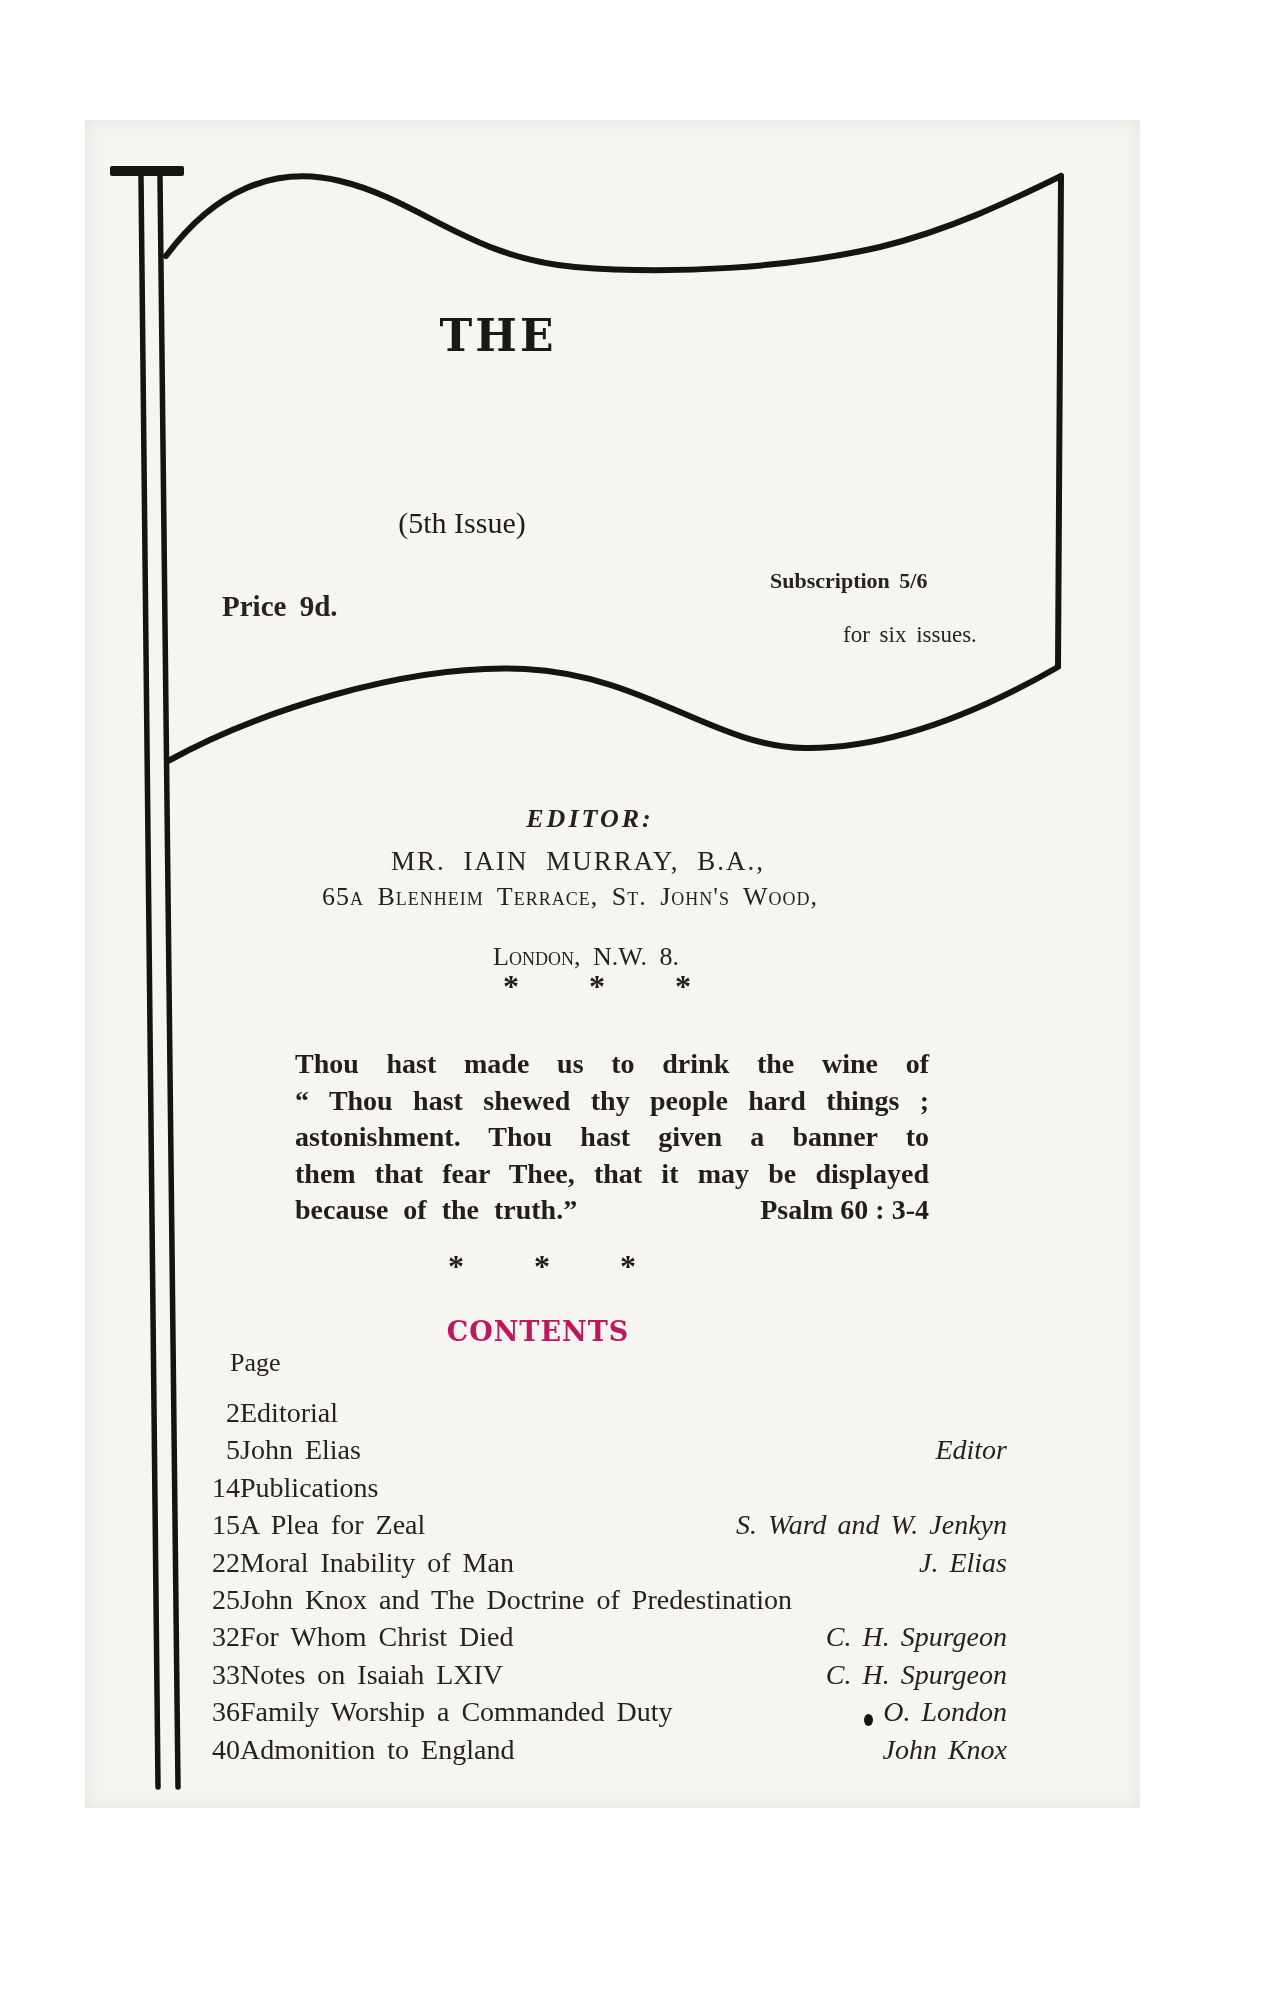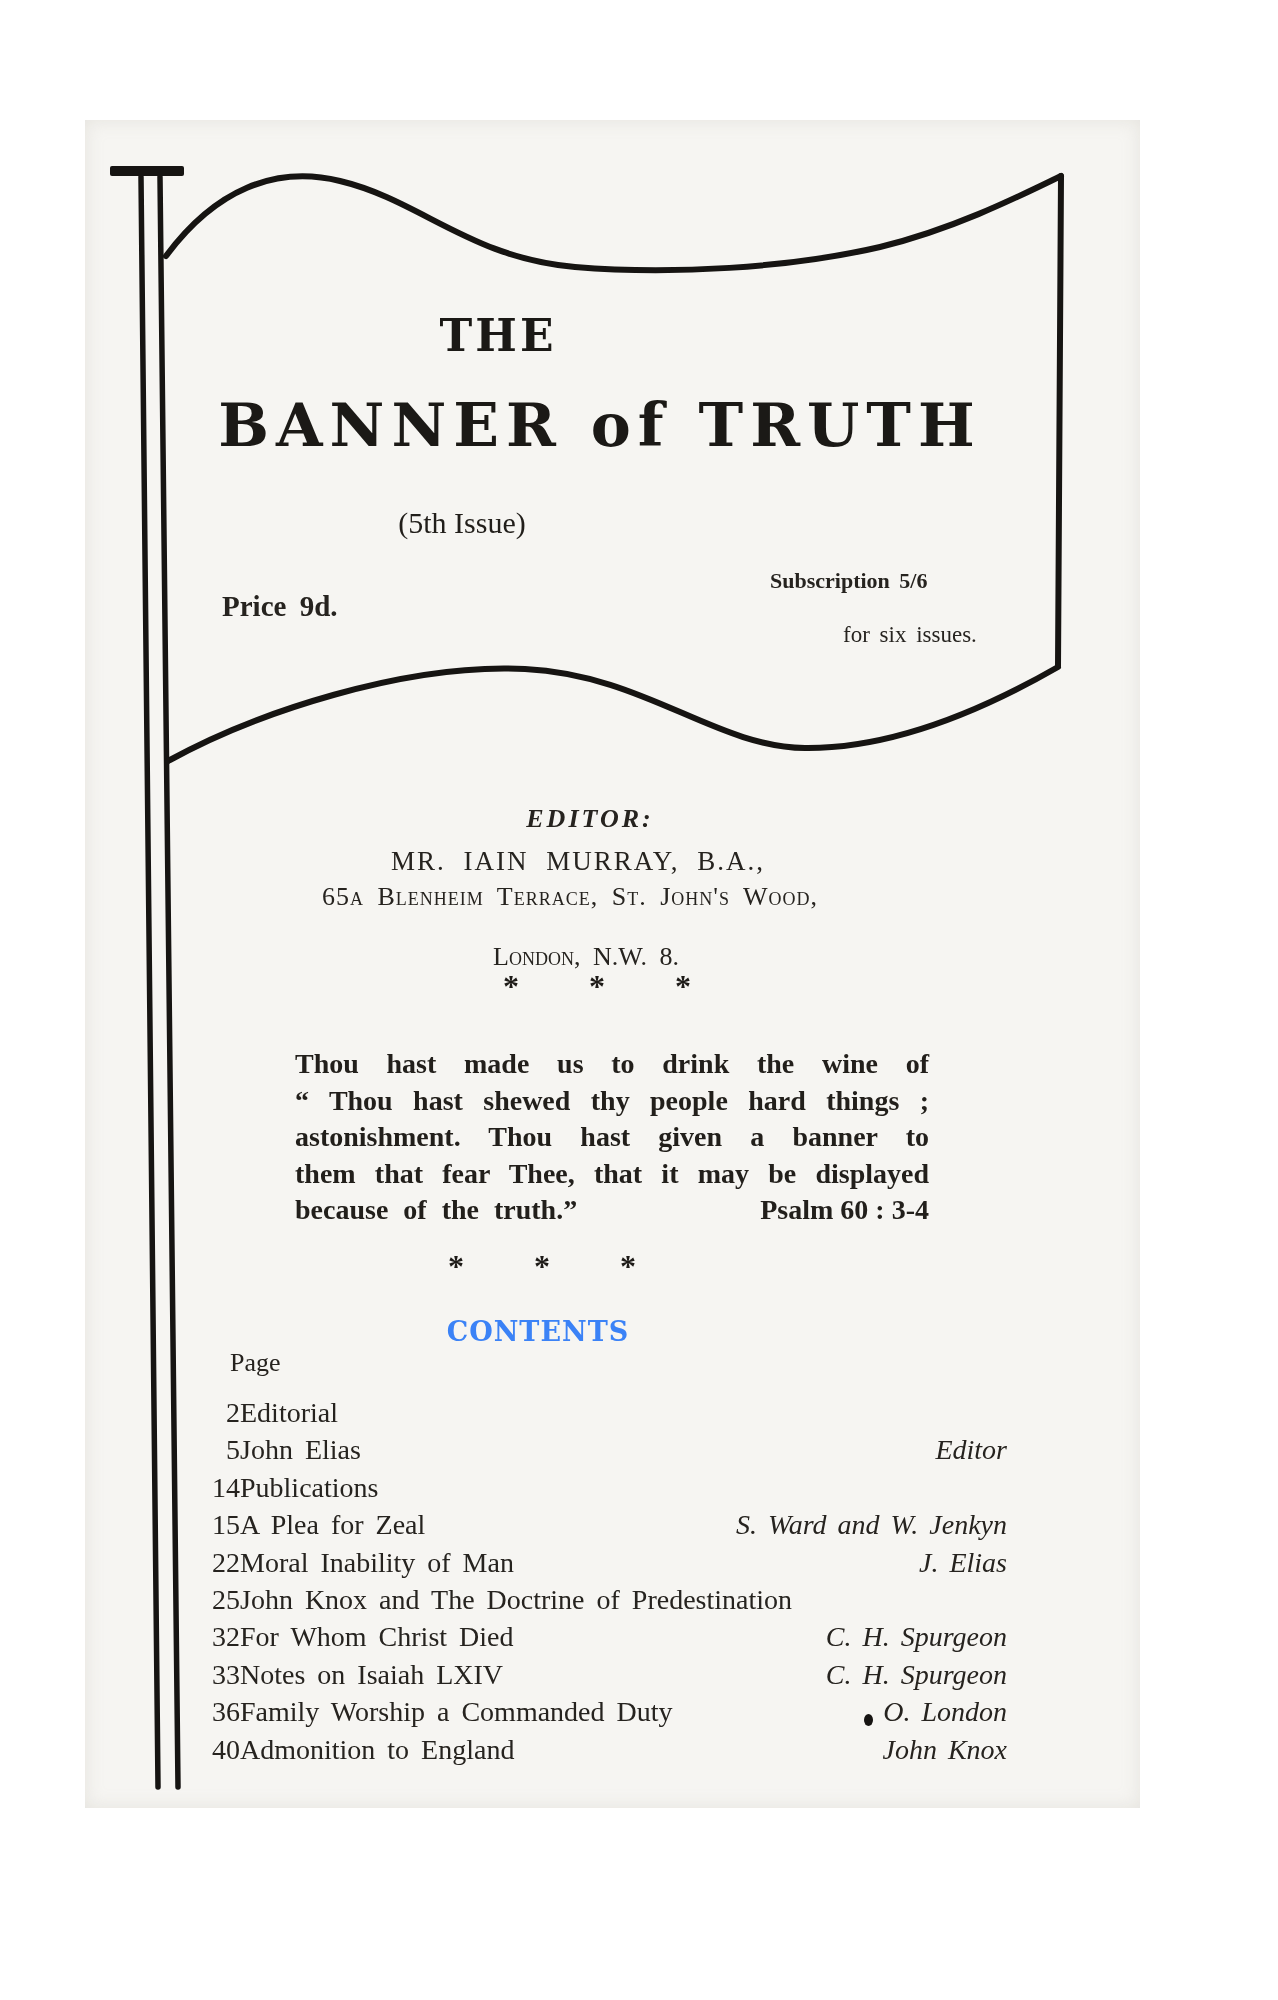--- a/index.html
+++ b/index.html
@@ -31,21 +31,21 @@
   .stars{font-weight:bold;font-size:32px;word-spacing:62px;color:#1e1b18;}
   .stars1{left:437px;top:968px;width:320px;}
   .stars2{left:382px;top:1248px;width:320px;}
 
   .quote{left:295px;top:1046px;width:634px;font-weight:bold;font-size:28px;color:#221f1b;}
   .quote .qline{line-height:36.6px;text-align:justify;text-align-last:justify;}
   .quote .qlast{line-height:36.6px;display:flex;justify-content:space-between;}
   .quote .qlast .qend{word-spacing:8px;}
 
   .contents-heading{left:408px;top:1316px;width:260px;font-family:"DejaVu Serif",serif;
-    font-weight:bold;font-size:27px;letter-spacing:1px;color:#3b82f6;}
+    font-weight:bold;font-size:27px;letter-spacing:1px;color:#be185d;}
   .page-label{left:230px;top:1348px;font-size:26px;}
 
   .toc{left:195px;top:1399px;width:812px;}
   .toc-row{display:flex;align-items:baseline;height:28px;margin-bottom:9.4px;
     font-size:28px;line-height:28px;}
   .toc-num{width:45px;text-align:right;flex:0 0 45px;}
   .toc-title{word-spacing:5px;white-space:nowrap;}
   .toc-author{margin-left:auto;font-style:italic;word-spacing:4px;white-space:nowrap;text-align:right;}
 
   .ink-dot{left:864px;top:1714px;width:9px;height:12px;border-radius:50%;background:#161412;}
@@ -66,21 +66,20 @@
 
       <path stroke-width="6" d="M166,256 C215,190 275,165 340,181 C420,200 470,258 575,267 C670,275 790,268 880,247 C950,230 1012,200 1061,176"></path>
 
       <path stroke-width="6" d="M1061,176 L1058,666"></path>
 
       <path stroke-width="6" d="M1058,667 C990,706 895,749 805,748 C715,747 645,675 525,669 C405,663 255,713 168,761"></path>
     </g>
   </svg>
 
   <div class="abs ctr masthead-the">THE</div>
-  <div class="abs ctr masthead-title">BANNER of TRUTH</div>
   <div class="abs ctr issue">(5th Issue)</div>
   <div class="abs price">Price 9d.</div>
   <div class="abs subscription">Subscription 5/6</div>
   <div class="abs subnote">for six issues.</div>
 
   <div class="abs ctr editor-heading">EDITOR:</div>
   <div class="abs ctr editor-name">MR. IAIN MURRAY, B.A.,</div>
   <div class="abs ctr editor-addr1">65a Blenheim Terrace, St. John's Wood,</div>
   <div class="abs ctr editor-addr2">London, N.W. 8.</div>
 

